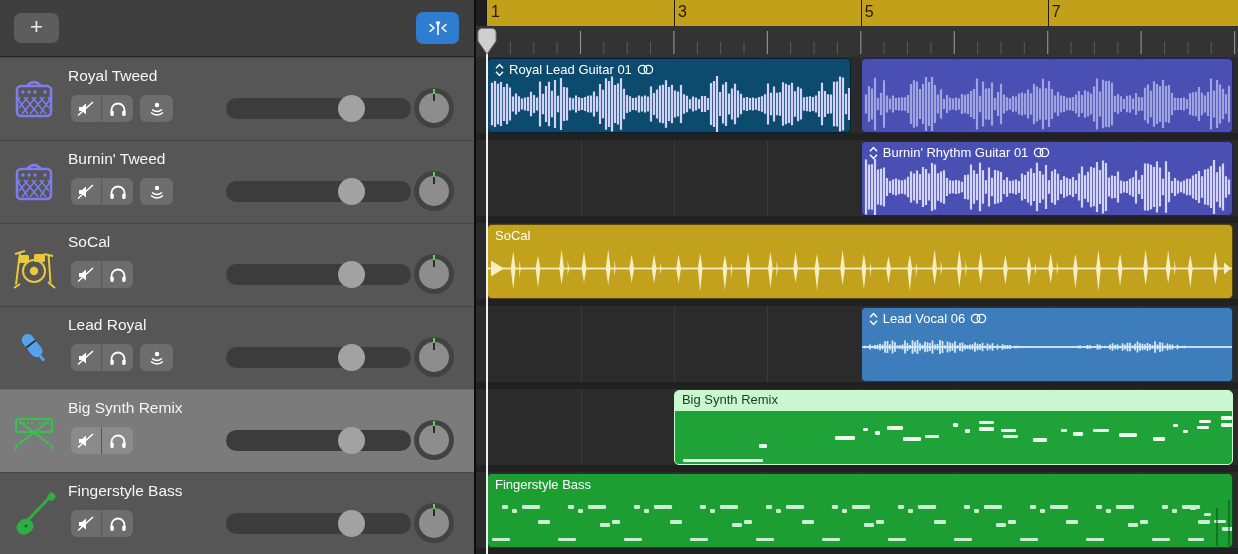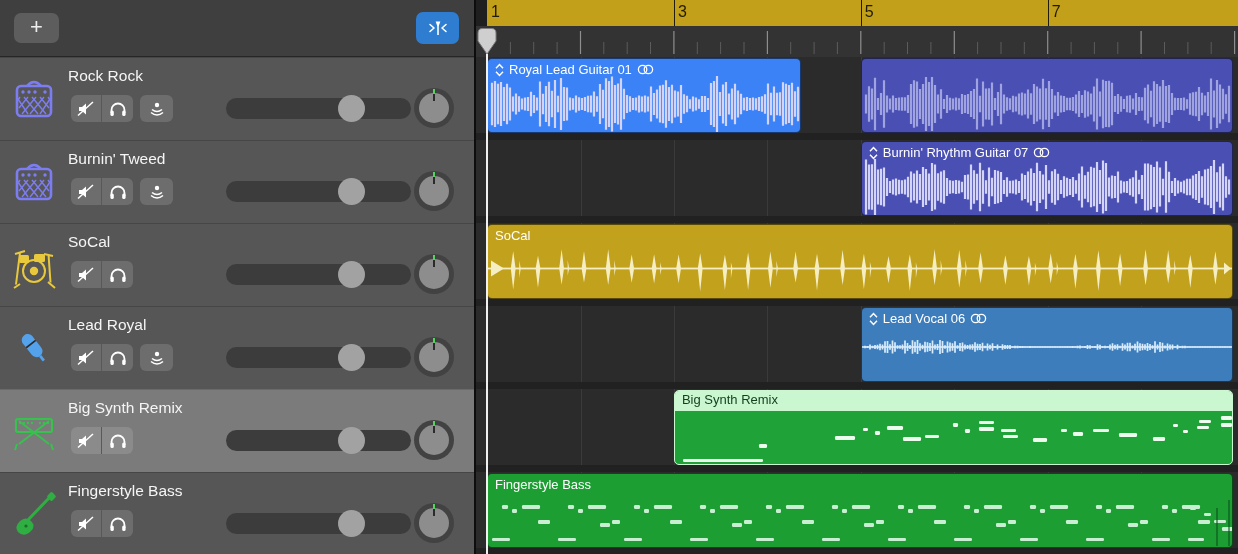--- a/index.html
+++ b/index.html
@@ -81,21 +81,21 @@
      <circle cx="13" cy="17" r="1.7" fill="#7d7df2"></circle>
               <circle cx="19" cy="17" r="1.7" fill="#7d7df2"></circle>
      <circle cx="25" cy="17" r="1.7" fill="#7d7df2"></circle>
               <circle cx="35" cy="17" r="1.7" fill="#7d7df2"></circle>
      <g stroke="#7d7df2" stroke-width="1.4">
        <path d="M8 24 l10 15 M14 22 l14 17 M22 22 l14 17 M30 22 l9 11 M38 22 l2 3"></path>
        <path d="M40 24 l-10 15 M34 22 l-14 17 M26 22 l-14 17 M18 22 l-9 11 M10 22 l-2 3"></path>
      </g>
             </svg>
           </div>
-          <div class="tname">Rock Rock</div>
+          <div class="tname">Royal Tweed</div>
           <div class="seg">
             <div class="sbtn mute">
               <svg width="20" height="18" viewBox="0 0 20 18">
                 <path d="M3 7 h3 l4 -3.4 v10.8 l-4 -3.4 h-3 Z" fill="#fff"></path>
    <line x1="2" y1="15.5" x2="17" y2="2" stroke="#fff" stroke-width="1.5"></line>
               </svg>
             </div>
             <div class="sbtn solo">
               <svg width="20" height="18" viewBox="0 0 20 18">
                 <path d="M3.5 13 v-3 a6.5 6.5 0 0 1 13 0 v3" fill="none" stroke="#fff" stroke-width="1.8"></path>
@@ -384,21 +384,21 @@
     <div id="lanes">
         <div class="lane" style="top: 57px;">
           <div class="gridline" style="left: 104.5px;"></div>
           <div class="gridline" style="left: 197.9px;"></div>
           <div class="gridline" style="left: 291.4px;"></div>
           <div class="gridline" style="left: 384.8px;"></div>
           <div class="gridline" style="left: 478.3px;"></div>
           <div class="gridline" style="left: 571.7px;"></div>
           <div class="gridline" style="left: 665.1px;"></div>
           <div class="gap"></div>
-          <div class="region" style="left: 11px; width: 314px; background: #3b82f6;">
+          <div class="region" style="left: 11px; width: 364px; background: #0c4a6e;">
             <div class="rlabel">
               <svg width="9" height="14" viewBox="0 0 9 14">
                 <path d="M1 5.2 L4.5 1.6 L8 5.2" fill="none" stroke="#fff" stroke-width="1.5"></path>
    <path d="M1 8.8 L4.5 12.4 L8 8.8" fill="none" stroke="#fff" stroke-width="1.5"></path>
               </svg>
               <span>Royal Lead Guitar 01</span>
               <svg width="17" height="11" viewBox="0 0 17 11">
                 <circle cx="5.6" cy="5.5" r="4.2" fill="none" stroke="#fff" stroke-width="1.3"></circle>
    <circle cx="11.4" cy="5.5" r="4.2" fill="none" stroke="#fff" stroke-width="1.3"></circle>
               </svg>
@@ -421,21 +421,21 @@
           <div class="gridline" style="left: 478.3px;"></div>
           <div class="gridline" style="left: 571.7px;"></div>
           <div class="gridline" style="left: 665.1px;"></div>
           <div class="gap"></div>
           <div class="region" style="left: 384.8px; width: 372.2px; background: rgb(74, 79, 179);">
             <div class="rlabel">
               <svg width="9" height="14" viewBox="0 0 9 14">
                 <path d="M1 5.2 L4.5 1.6 L8 5.2" fill="none" stroke="#fff" stroke-width="1.5"></path>
    <path d="M1 8.8 L4.5 12.4 L8 8.8" fill="none" stroke="#fff" stroke-width="1.5"></path>
               </svg>
-              <span>Burnin' Rhythm Guitar 07</span>
+              <span>Burnin' Rhythm Guitar 01</span>
               <svg width="17" height="11" viewBox="0 0 17 11">
                 <circle cx="5.6" cy="5.5" r="4.2" fill="none" stroke="#fff" stroke-width="1.3"></circle>
    <circle cx="11.4" cy="5.5" r="4.2" fill="none" stroke="#fff" stroke-width="1.3"></circle>
               </svg>
             </div>
             <svg class="wave" width="372.2" height="75">
               <path d="M4 17.4V72.6M7 22.4V67.6M10 22.2V67.8M13 17.1V72.9M16 27.6V62.4M19 26.7V63.3M22 25.4V64.6M25 36.0V54.0M28 39.1V50.9M31 37.4V52.6M34 36.4V53.6M37 37.7V52.3M40 38.3V51.7M43 37.6V52.4M46 34.8V55.2M49 29.6V60.4M52 31.4V58.6M55 28.4V61.6M58 31.9V58.1M61 25.0V65.0M64 27.1V62.9M67 31.5V58.5M70 21.0V69.0M73 22.6V67.4M76 31.2V58.8M79 29.6V60.4M82 28.3V61.7M85 36.1V53.9M88 38.2V51.8M91 38.8V51.2M94 38.1V51.9M97 38.5V51.5M100 39.7V50.3M103 32.9V57.1M106 32.6V57.4M109 22.6V67.4M112 28.3V61.7M115 31.8V58.2M118 20.7V69.3M121 28.2V61.8M124 38.3V51.7M127 25.4V64.6M130 35.7V54.3M133 28.0V62.0M136 28.7V61.3M139 29.9V60.1M142 37.9V52.1M145 35.3V54.7M148 38.7V51.3M151 38.5V51.5M154 37.5V52.5M157 39.1V50.9M160 31.5V58.5M163 33.1V56.9M166 29.6V60.4M169 26.5V63.5M172 31.0V59.0M175 20.8V69.2M178 28.9V61.1M181 32.6V57.4M184 23.0V67.0M187 38.2V51.8M190 29.2V60.8M193 27.3V62.7M196 31.7V58.3M199 37.9V52.1M202 34.3V55.7M205 35.7V54.3M208 37.1V52.9M211 34.9V55.1M214 38.2V51.8M217 31.6V58.4M220 24.5V65.5M223 33.3V56.7M226 29.8V60.2M229 24.7V65.3M232 25.8V64.2M235 20.1V69.9M238 27.9V62.1M241 18.4V71.6M244 21.1V68.9M247 35.6V54.4M250 33.5V56.5M253 34.1V55.9M256 29.4V60.6M259 38.4V51.6M262 39.4V50.6M265 39.0V51.0M268 36.7V53.3M271 35.3V54.7M274 28.5V61.5M277 37.8V52.2M280 33.0V57.0M283 21.4V68.6M286 21.4V68.6M289 22.7V67.3M292 24.9V65.1M295 19.5V70.5M298 25.5V64.5M301 36.7V53.3M304 19.2V70.8M307 29.8V60.2M310 39.0V51.0M313 36.1V53.9M316 38.4V51.6M319 39.8V50.2M322 38.6V51.4M325 36.8V53.2M328 36.8V53.2M331 33.6V56.4M334 32.0V58.0M337 28.9V61.1M340 34.3V55.7M343 27.5V62.5M346 26.7V63.3M349 24.1V65.9M352 17.9V72.1M355 30.2V59.8M358 24.4V65.6M361 21.4V68.6M364 34.3V55.7M367 37.4V52.6" stroke="#d2d3f6" stroke-width="2.2" fill="none"></path>
             </svg>
           </div>
         </div>

